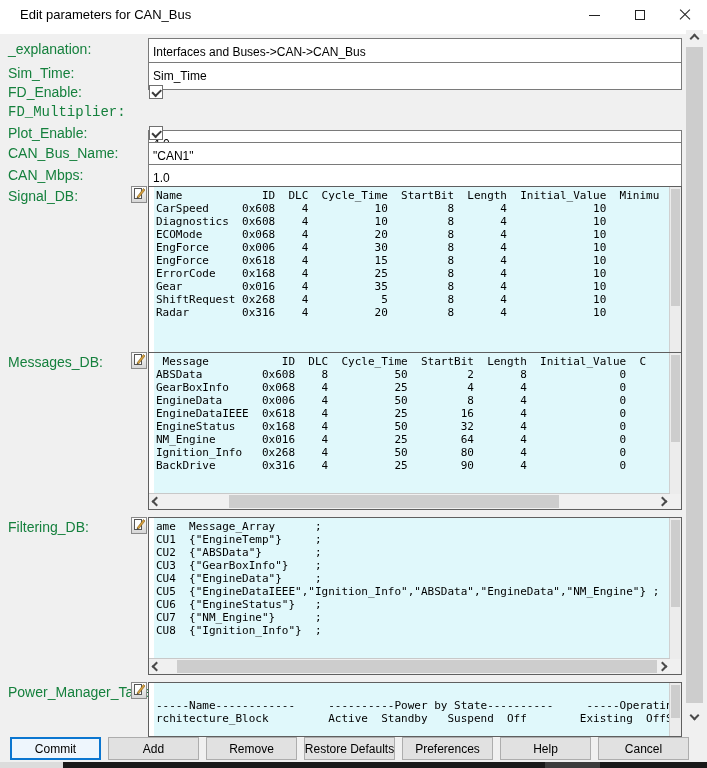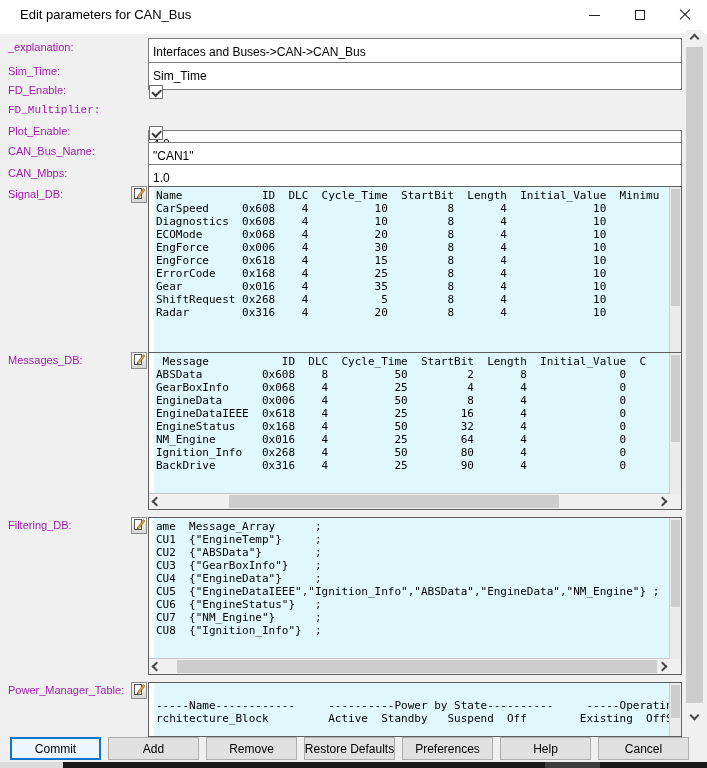--- a/index.html
+++ b/index.html
@@ -11,21 +11,21 @@
   .title{position:absolute;left:20px;top:7px;font-size:13px;color:#000;white-space:nowrap}
   .wcbtn{position:absolute;top:0;width:45px;height:30px;display:flex;align-items:center;justify-content:center;background:#fff}
   .wc-min{left:572px}.wc-max{left:617px}.wc-close{left:662px}
   .glyph-min{width:11px;height:0;border-top:1px solid #222}
   .glyph-max{width:10px;height:10px;border:1px solid #222;box-sizing:border-box}
   .glyph-x{position:relative;width:12px;height:12px}
   .glyph-x::before,.glyph-x::after{content:"";position:absolute;left:-1px;top:5px;width:14px;height:1.2px;background:#222}
   .glyph-x::before{transform:rotate(45deg)}.glyph-x::after{transform:rotate(-45deg)}
 
   
-  .lbl{position:absolute;left:8px;font-size:11px;color:#a21caf;white-space:nowrap}
+  .lbl{position:absolute;left:8px;font-size:14px;color:#15803d;white-space:nowrap}
   .tin{position:absolute;left:148px;width:534px;height:28px;border:1px solid #7a7a7a;background:#fff;
        font-family:"Liberation Sans",sans-serif;font-size:12px;padding:0 4px;box-sizing:border-box;outline:none}
   .cb{position:absolute;left:149px;width:14px;height:14px;background:#fff;border:1px solid #707070;box-sizing:border-box}
   .cb .tick{position:absolute;left:2px;top:2.5px;width:7px;height:3.5px;
             border-left:2px solid #3a3a3a;border-bottom:2px solid #3a3a3a;transform:rotate(-45deg)}
 
   
   .pb{position:absolute;left:131px;width:16px;height:17px;background:linear-gradient(#fefefe,#d6d6d6);
       border:1px solid #8a8a8a;box-sizing:border-box;display:flex;align-items:center;justify-content:center;padding:0}
 

